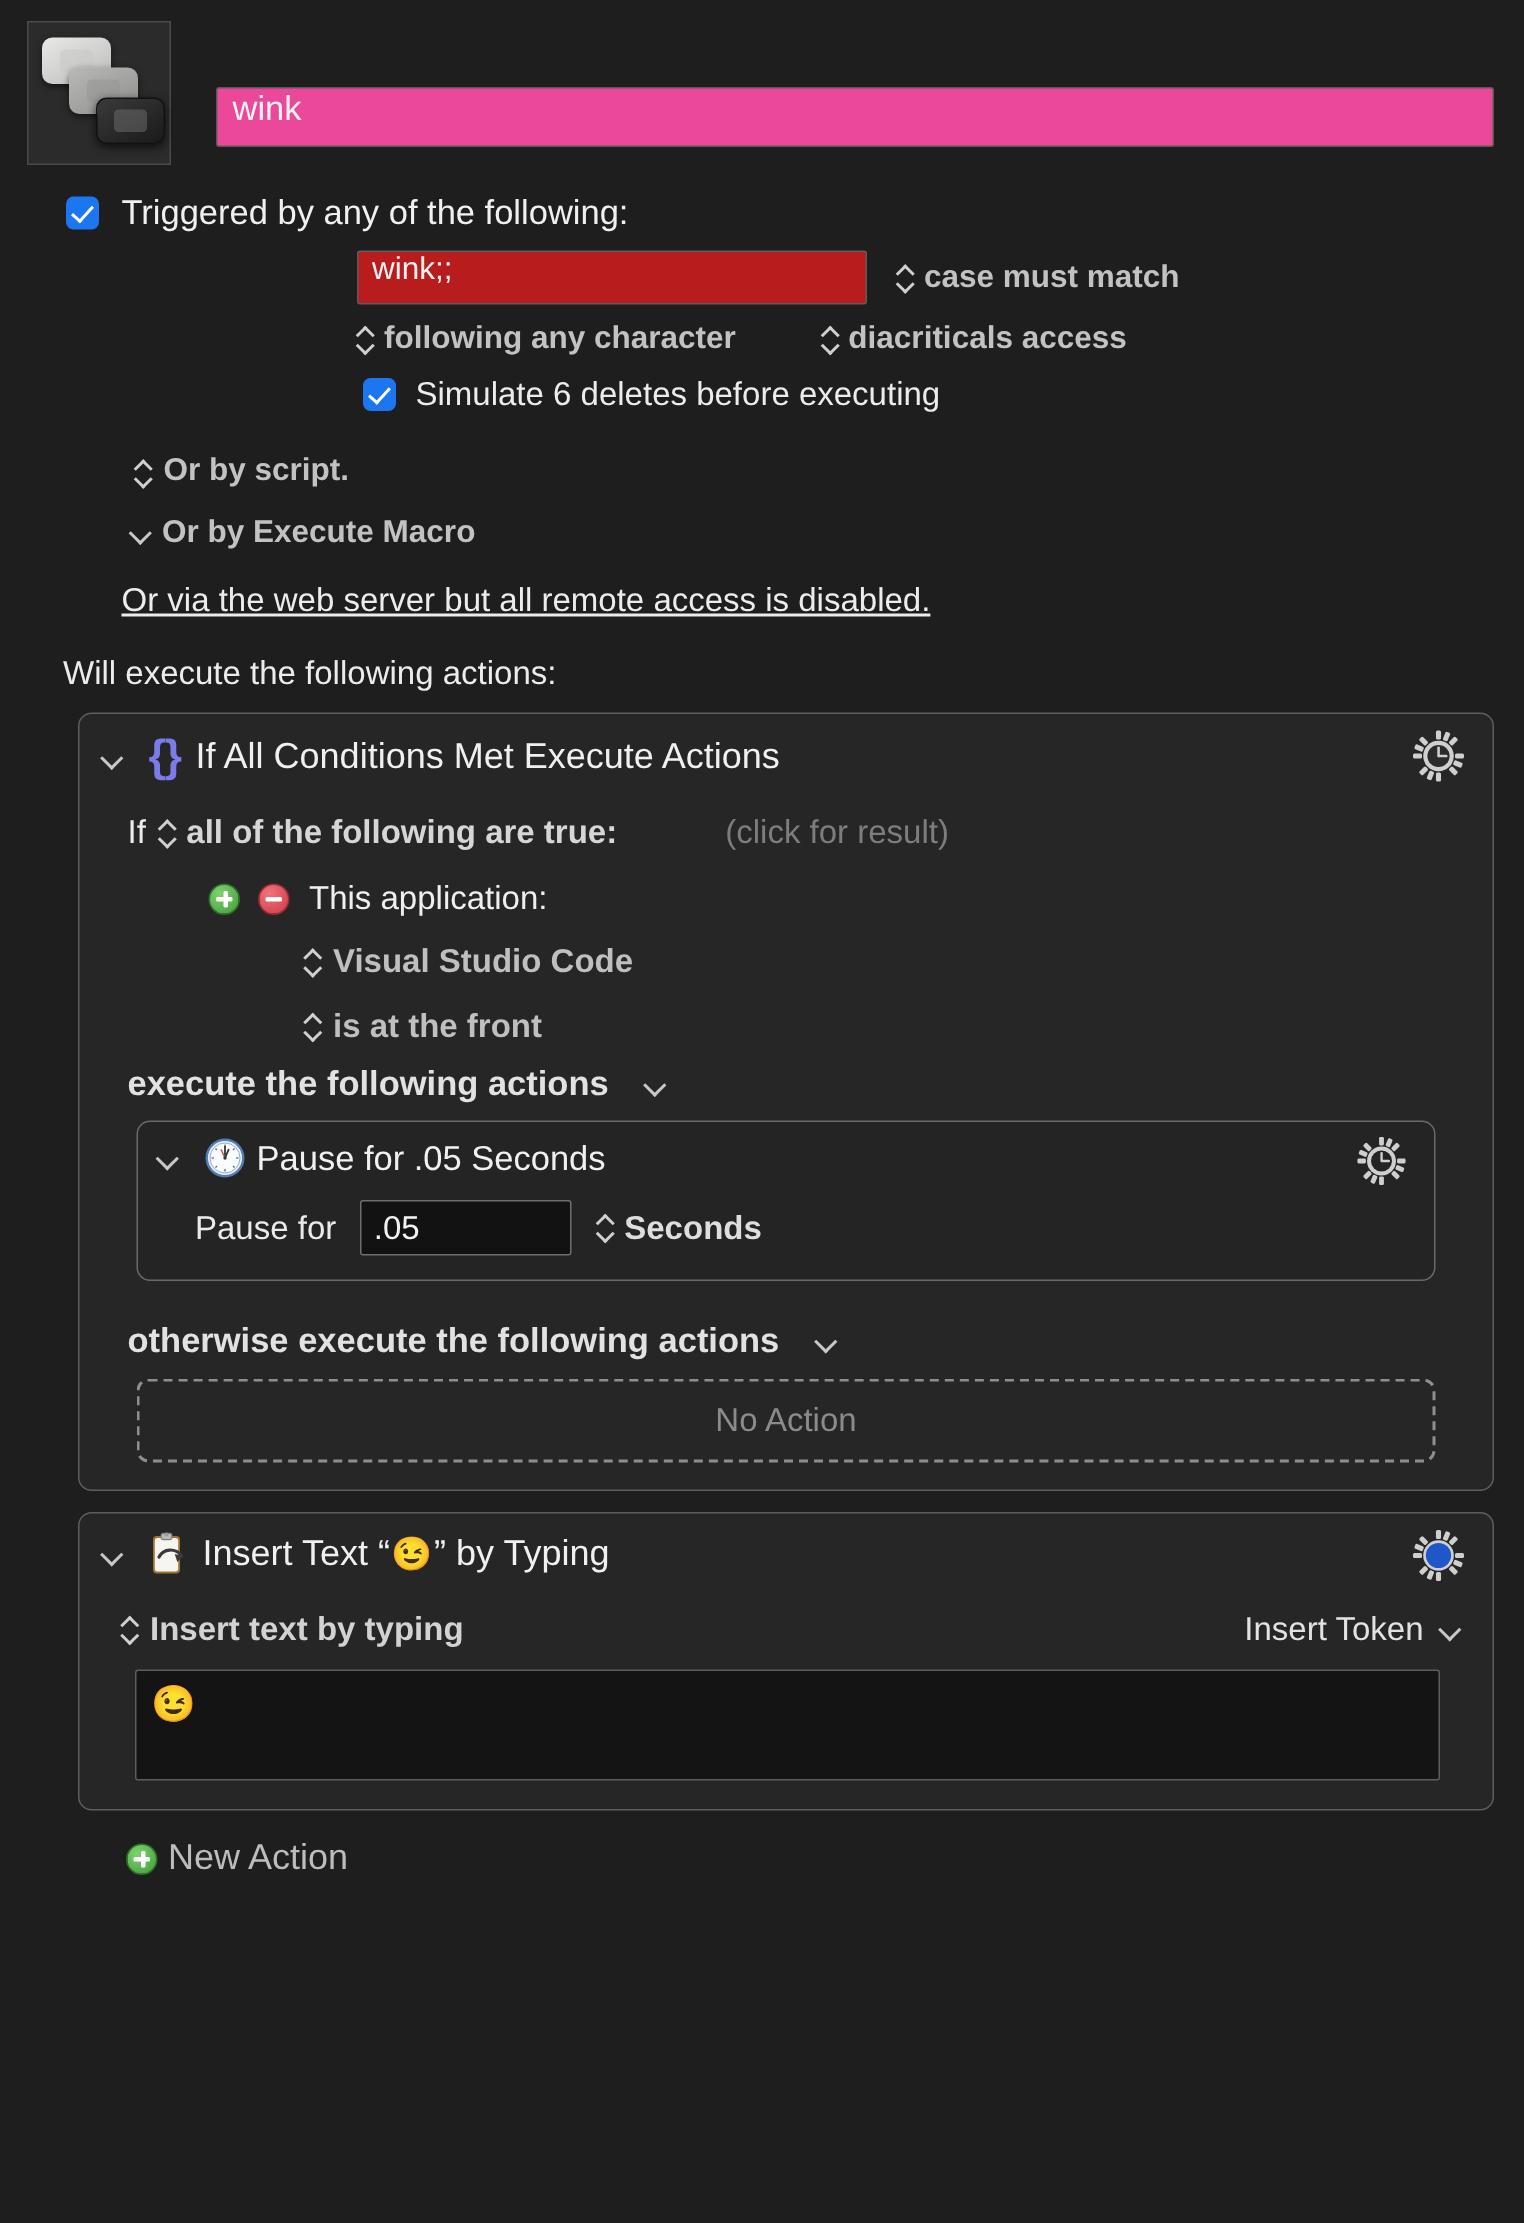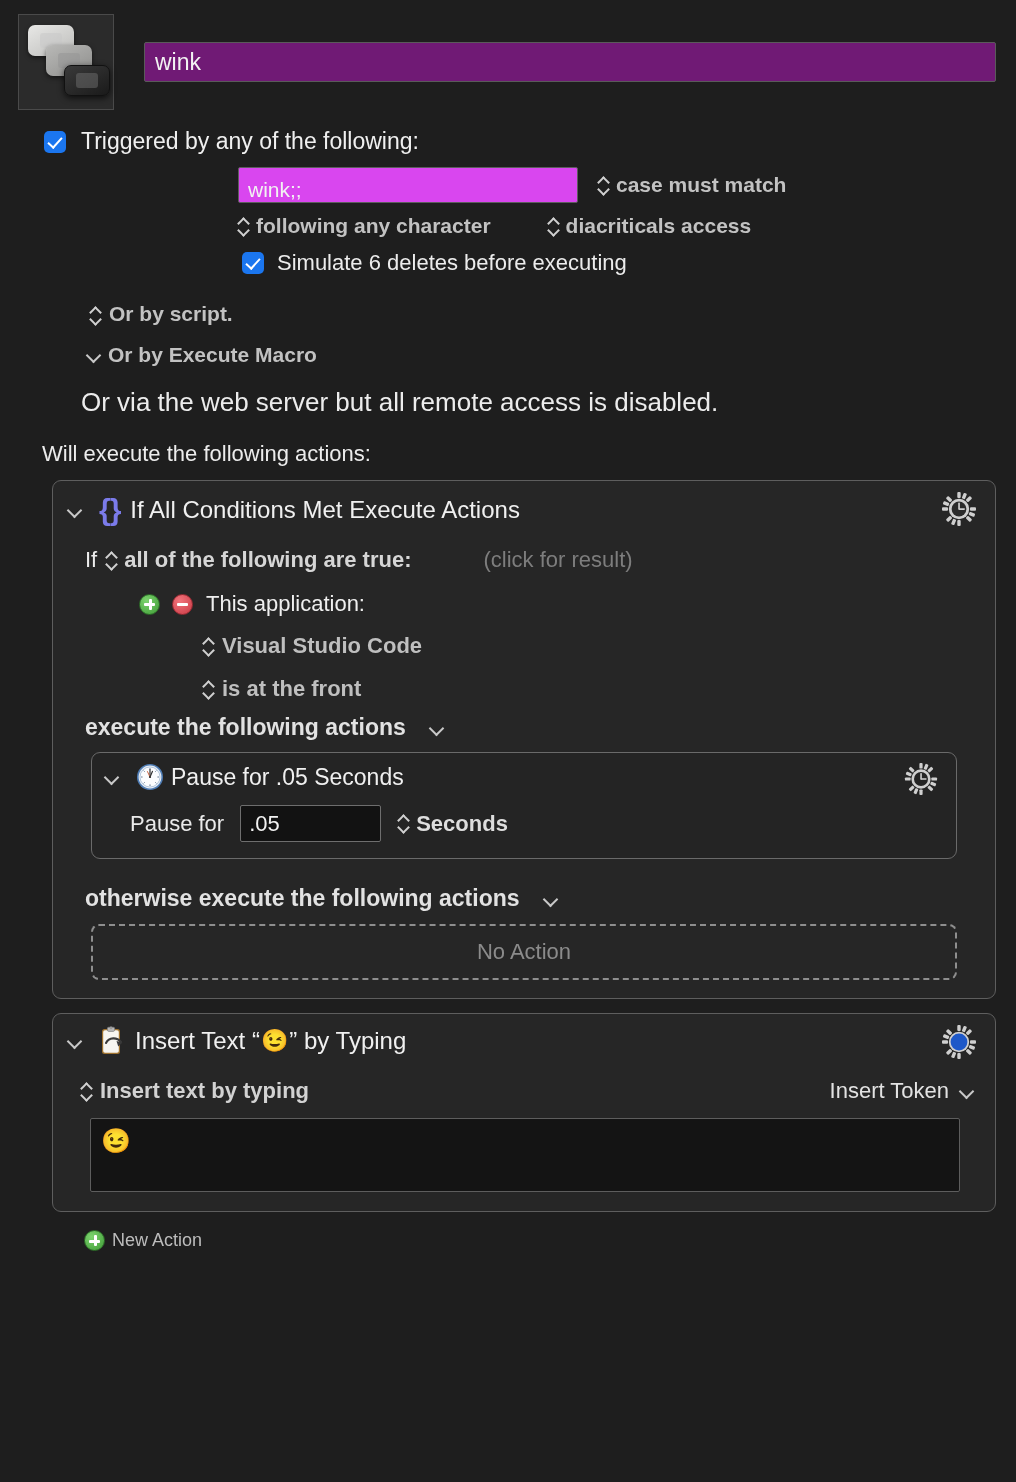--- a/index.html
+++ b/index.html
@@ -57,28 +57,28 @@
     box-shadow: 0 2px 6px rgba(0,0,0,.7);
     border: 1px solid #111;
   }
   .macro-icon .c3::after {
     content:""; position:absolute; left:11px; top:7px; width:22px; height:15px;
     background: rgba(120,120,120,.45); border-radius:3px;
   }
 
   .name-field {
     margin-left: 30px;
-    margin-top: 28px;
+    margin-top: 44px;
     width: 870px;
     height: 40px;
-    background: #701a75;
+    background: #ec4899;
     border: 1px solid #5a5a5a;
     border-radius: 2px;
     display: flex;
-    align-items: center;
+    align-items: flex-start;
     padding: 0 10px;
     font-size: 23px;
     color: #f2f2f2;
   }
 
   
   .row { display: flex; align-items: center; }
 
   .chk {
     width: 22px; height: 22px;
@@ -149,45 +149,45 @@
 
   .t-line2 { margin: 14px 0 0 65px; }
   .t-line2 .plus { margin-right: 11px; }
   .t-line2 .updown { margin-left: 16px; }
   .t-line2 .txt { font-size: 21px; font-weight: bold; color: #c2c2c2; margin-left: 4px; }
 
   .t-stringrow { margin: 12px 0 0 0; display:flex; align-items:center; }
   .string-field {
     margin-left: 218px;
     width: 340px; height: 36px;
-    background: #d946ef;
+    background: #b91c1c;
     border: 1px solid #5d5d5d;
     border-radius: 2px;
-    display: flex; align-items: flex-end;
+    display: flex; align-items: flex-start;
     padding: 0 9px;
     font-size: 21px; color: #f2f2f2;
   }
   .t-stringrow .opt { margin-left: 20px; display:flex; align-items:center; }
   .t-stringrow .opt .txt { font-size: 21px; font-weight: bold; color: #c2c2c2; margin-left: 5px; }
 
   .t-line3 { margin: 11px 0 0 218px; display:flex; align-items:center; }
   .t-line3 .grp { display:flex; align-items:center; }
   .t-line3 .grp .txt { font-size: 21px; font-weight: bold; color: #c2c2c2; margin-left: 5px; }
   .t-line3 .grp2 { margin-left: 57px; }
 
   .t-line4 { margin: 12px 0 0 222px; display:flex; align-items:center; }
   .t-line4 .txt { font-size: 22px; margin-left: 13px; color: #ececec; }
 
   .t-line5 { margin: 26px 0 0 70px; display:flex; align-items:flex-end; }
   .t-line5 .txt { font-size: 21px; font-weight: bold; color: #c2c2c2; margin-left: 6px; }
 
   .t-line6 { margin: 17px 0 0 66px; display:flex; align-items:center; }
   .t-line6 .txt { font-size: 21px; font-weight: bold; color: #c2c2c2; margin-left: 6px; }
 
-  .t-line7 { margin: 20px 0 0 61px; font-size: 26px; color: #ececec; }
+  .t-line7 { margin: 20px 0 0 61px; font-size: 22px; color: #ececec; text-decoration: underline; }
 
   .t-line8 { margin: 23px 0 0 22px; font-size: 22px; color: #ececec; }
 
   
   .actions { padding: 0 18px; margin-top: 13px; }
 
   .action-box {
     border: 1px solid #5e5e5e;
     border-radius: 9px;
     background: #262626;
@@ -330,21 +330,21 @@
     padding: 8px 10px;
     font-size: 24px;
     color: #f2f2f2;
   }
 
   .new-action {
     display: flex; align-items: center;
     margin: 0 0 0 66px;
     padding-top: 4px;
   }
-  .new-action .txt { font-size: 18px; color: #bcbcbc; margin-left: 7px; }
+  .new-action .txt { font-size: 24px; color: #bcbcbc; margin-left: 7px; }
 </style>
 </head>
 <body>
 
 <div class="header">
   <div class="macro-icon">
     <div class="card c1"></div>
     <div class="card c2"></div>
     <div class="card c3"></div>
   </div>

